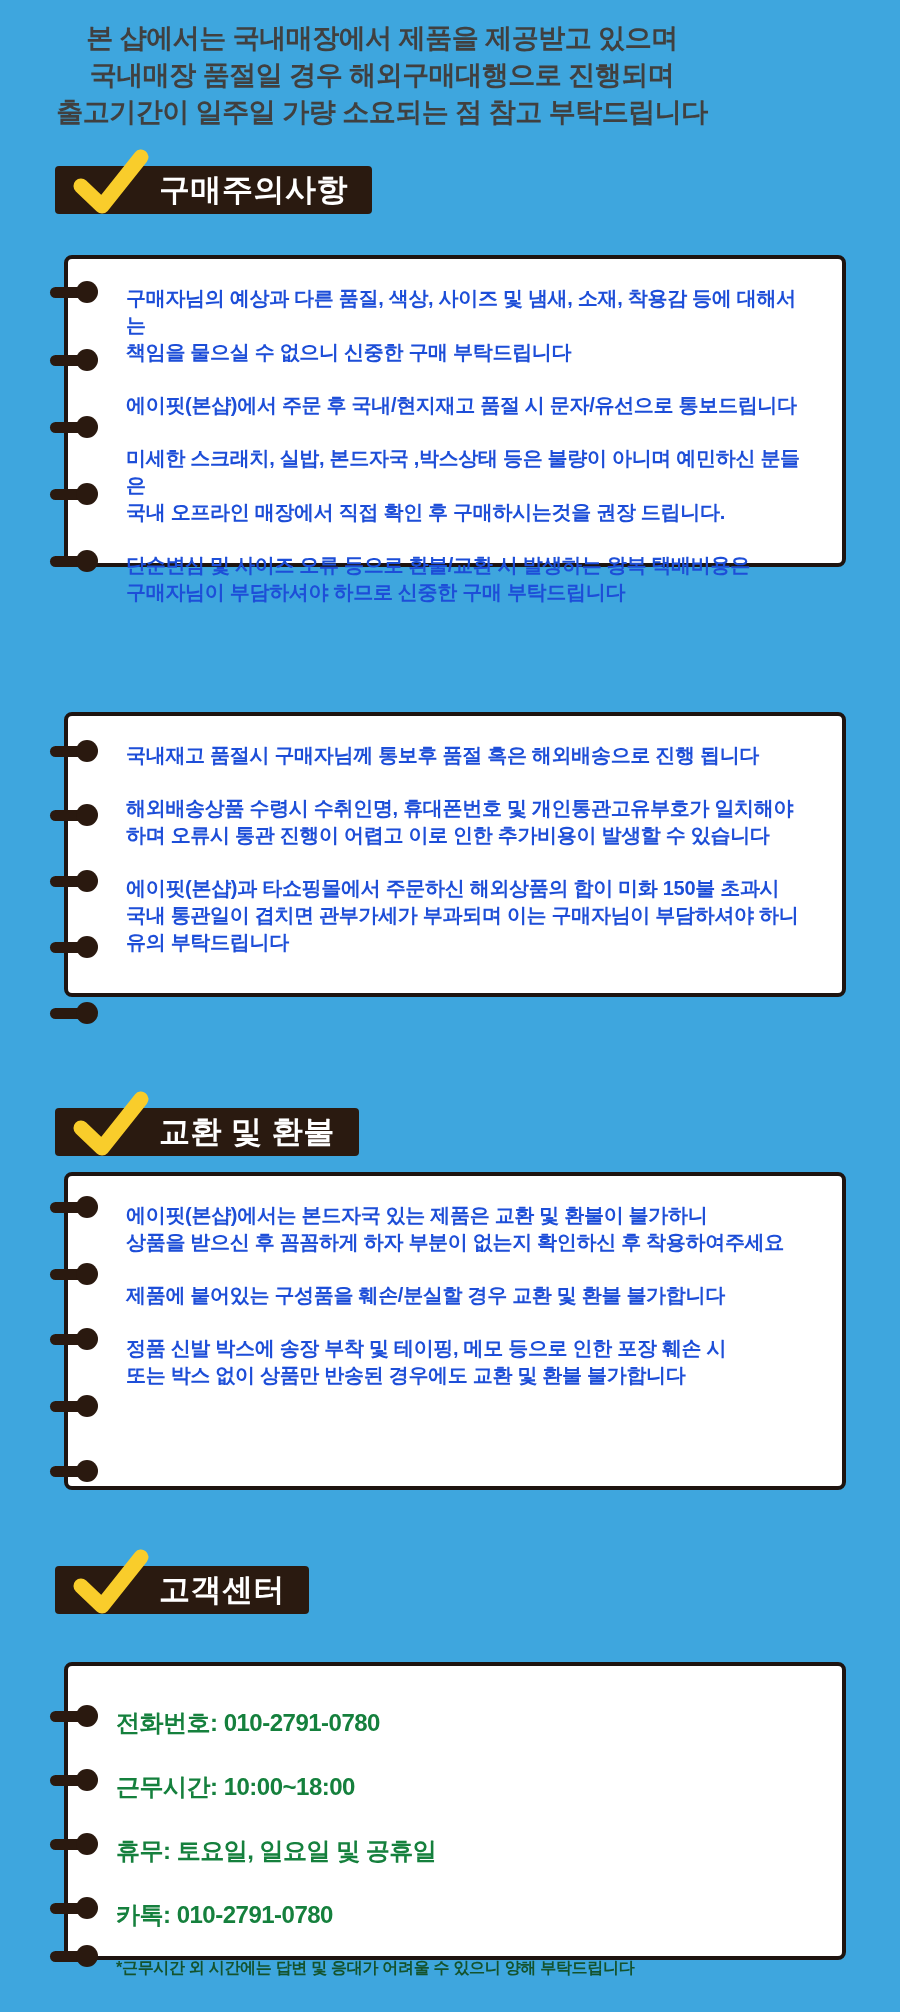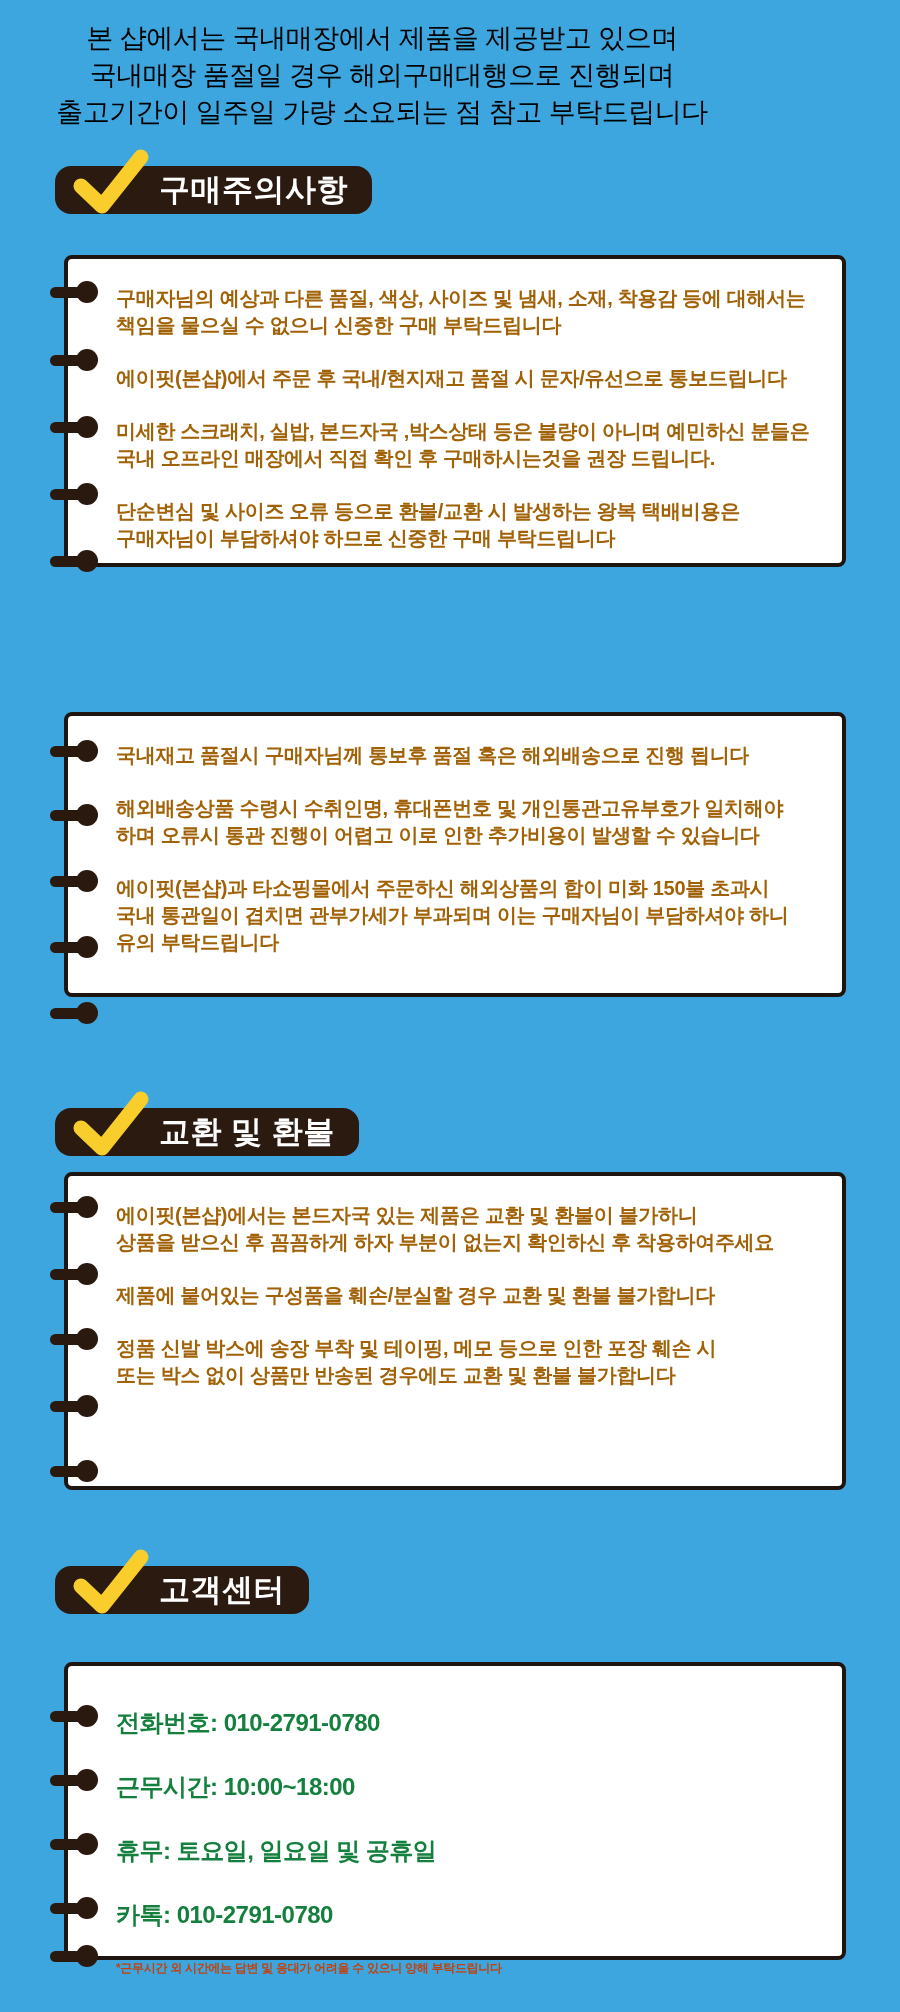--- a/index.html
+++ b/index.html
@@ -4,65 +4,65 @@
 <style>
   html,body { margin:0; padding:0; background:#3EA6DE; }
   .page {
     position:relative; width:900px; height:2012px; margin:0 auto;
     background:#3EA6DE; overflow:hidden;
     font-family:"Liberation Sans", sans-serif; font-weight:700;
   }
   
   .banner {
     position:absolute; top:20px; left:0; width:764px;
-    text-align:center; color:#000000; font-size:27px; line-height:37px;
-    font-weight:400; white-space:pre-line; letter-spacing:-0.5px;
+    text-align:center; color:#404040; font-size:27px; line-height:37px;
+    font-weight:700; white-space:pre-line; letter-spacing:-0.5px;
   }
   
   .sec-header { position:absolute; left:55px; height:48px; }
   .badge {
-    position:relative; height:48px; background:#2A1A10; border-radius:16px;
+    position:relative; height:48px; background:#2A1A10; border-radius:4px;
     display:flex; align-items:center; padding-left:104px; padding-right:24px;
     box-sizing:border-box;
   }
   .badge .title {
     color:#FFFFFF; font-size:31px; font-weight:800; letter-spacing:0.5px;
     white-space:nowrap;
   }
   .check {
     position:absolute; left:14px; top:-18px; width:82px; height:70px;
     pointer-events:none;
   }
   
   .box {
     position:absolute; left:64px; width:782px; box-sizing:border-box;
     background:#FFFFFF; border:4px solid #1E1410; border-radius:8px;
     padding:26px 30px 0 48px;
   }
   .para {
-    color:#a16207; font-size:20px; line-height:27px; font-weight:800;
-    white-space:pre-line; margin:0 0 26px 0; letter-spacing:-0.3px;
+    color:#1d4ed8; font-size:20px; line-height:27px; font-weight:800;
+    white-space:pre-line; margin:0 0 26px 10px; letter-spacing:-0.3px;
   }
   
   .pin { position:absolute; left:-18px; width:50px; height:22px; }
   .pin::before {
     content:""; position:absolute; left:0; top:6px; width:38px; height:11px;
     background:#2A190F; border-radius:6px;
   }
   .pin::after {
     content:""; position:absolute; left:26px; top:0; width:22px; height:22px;
     background:#2A190F; border-radius:50%;
   }
   
   .contact-row {
     color:#15803d; font-size:24px; line-height:44px; font-weight:800;
     margin:7px 0 20px 0; white-space:nowrap; letter-spacing:-0.5px;
   }
   .note {
-    color:#c2410c; font-size:12px; line-height:22px; font-weight:800;
+    color:#14532d; font-size:16px; line-height:22px; font-weight:800;
     margin-top:3px; white-space:nowrap; letter-spacing:-0.3px;
   }
 </style>
 </head>
 <body>
 
 <div class="page">
 
   <div class="banner">본 샵에서는 국내매장에서 제품을 제공받고 있으며
 국내매장 품절일 경우 해외구매대행으로 진행되며

